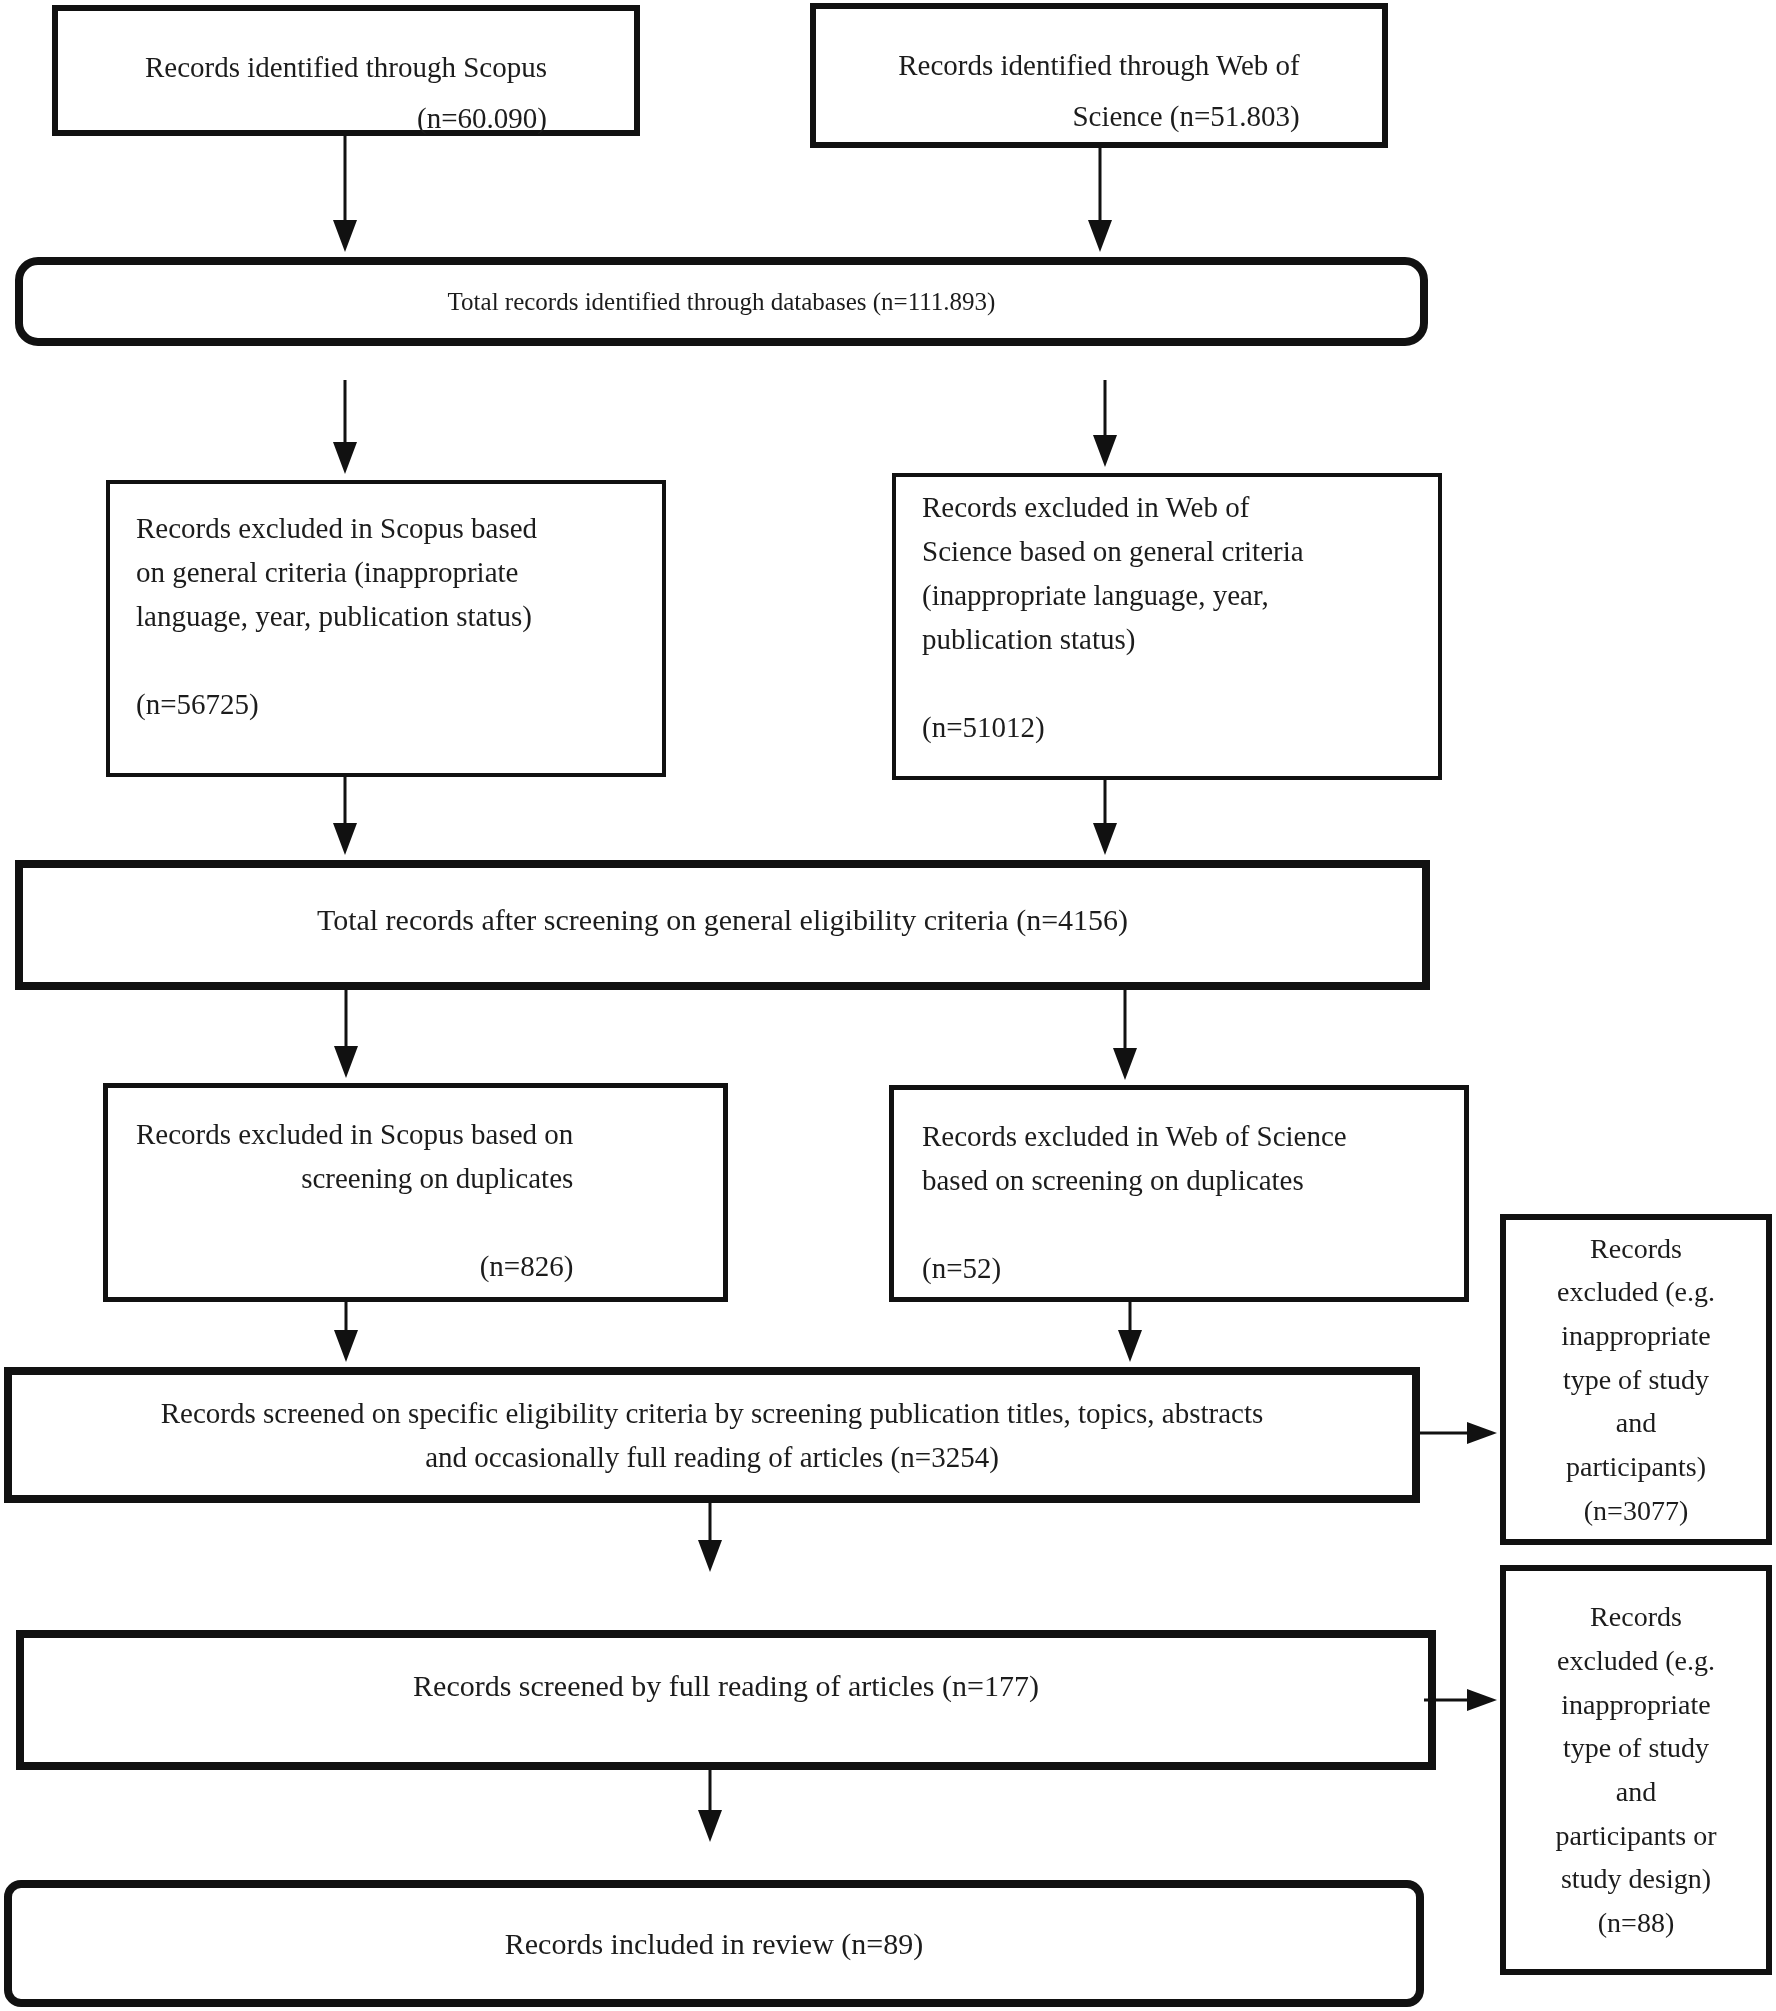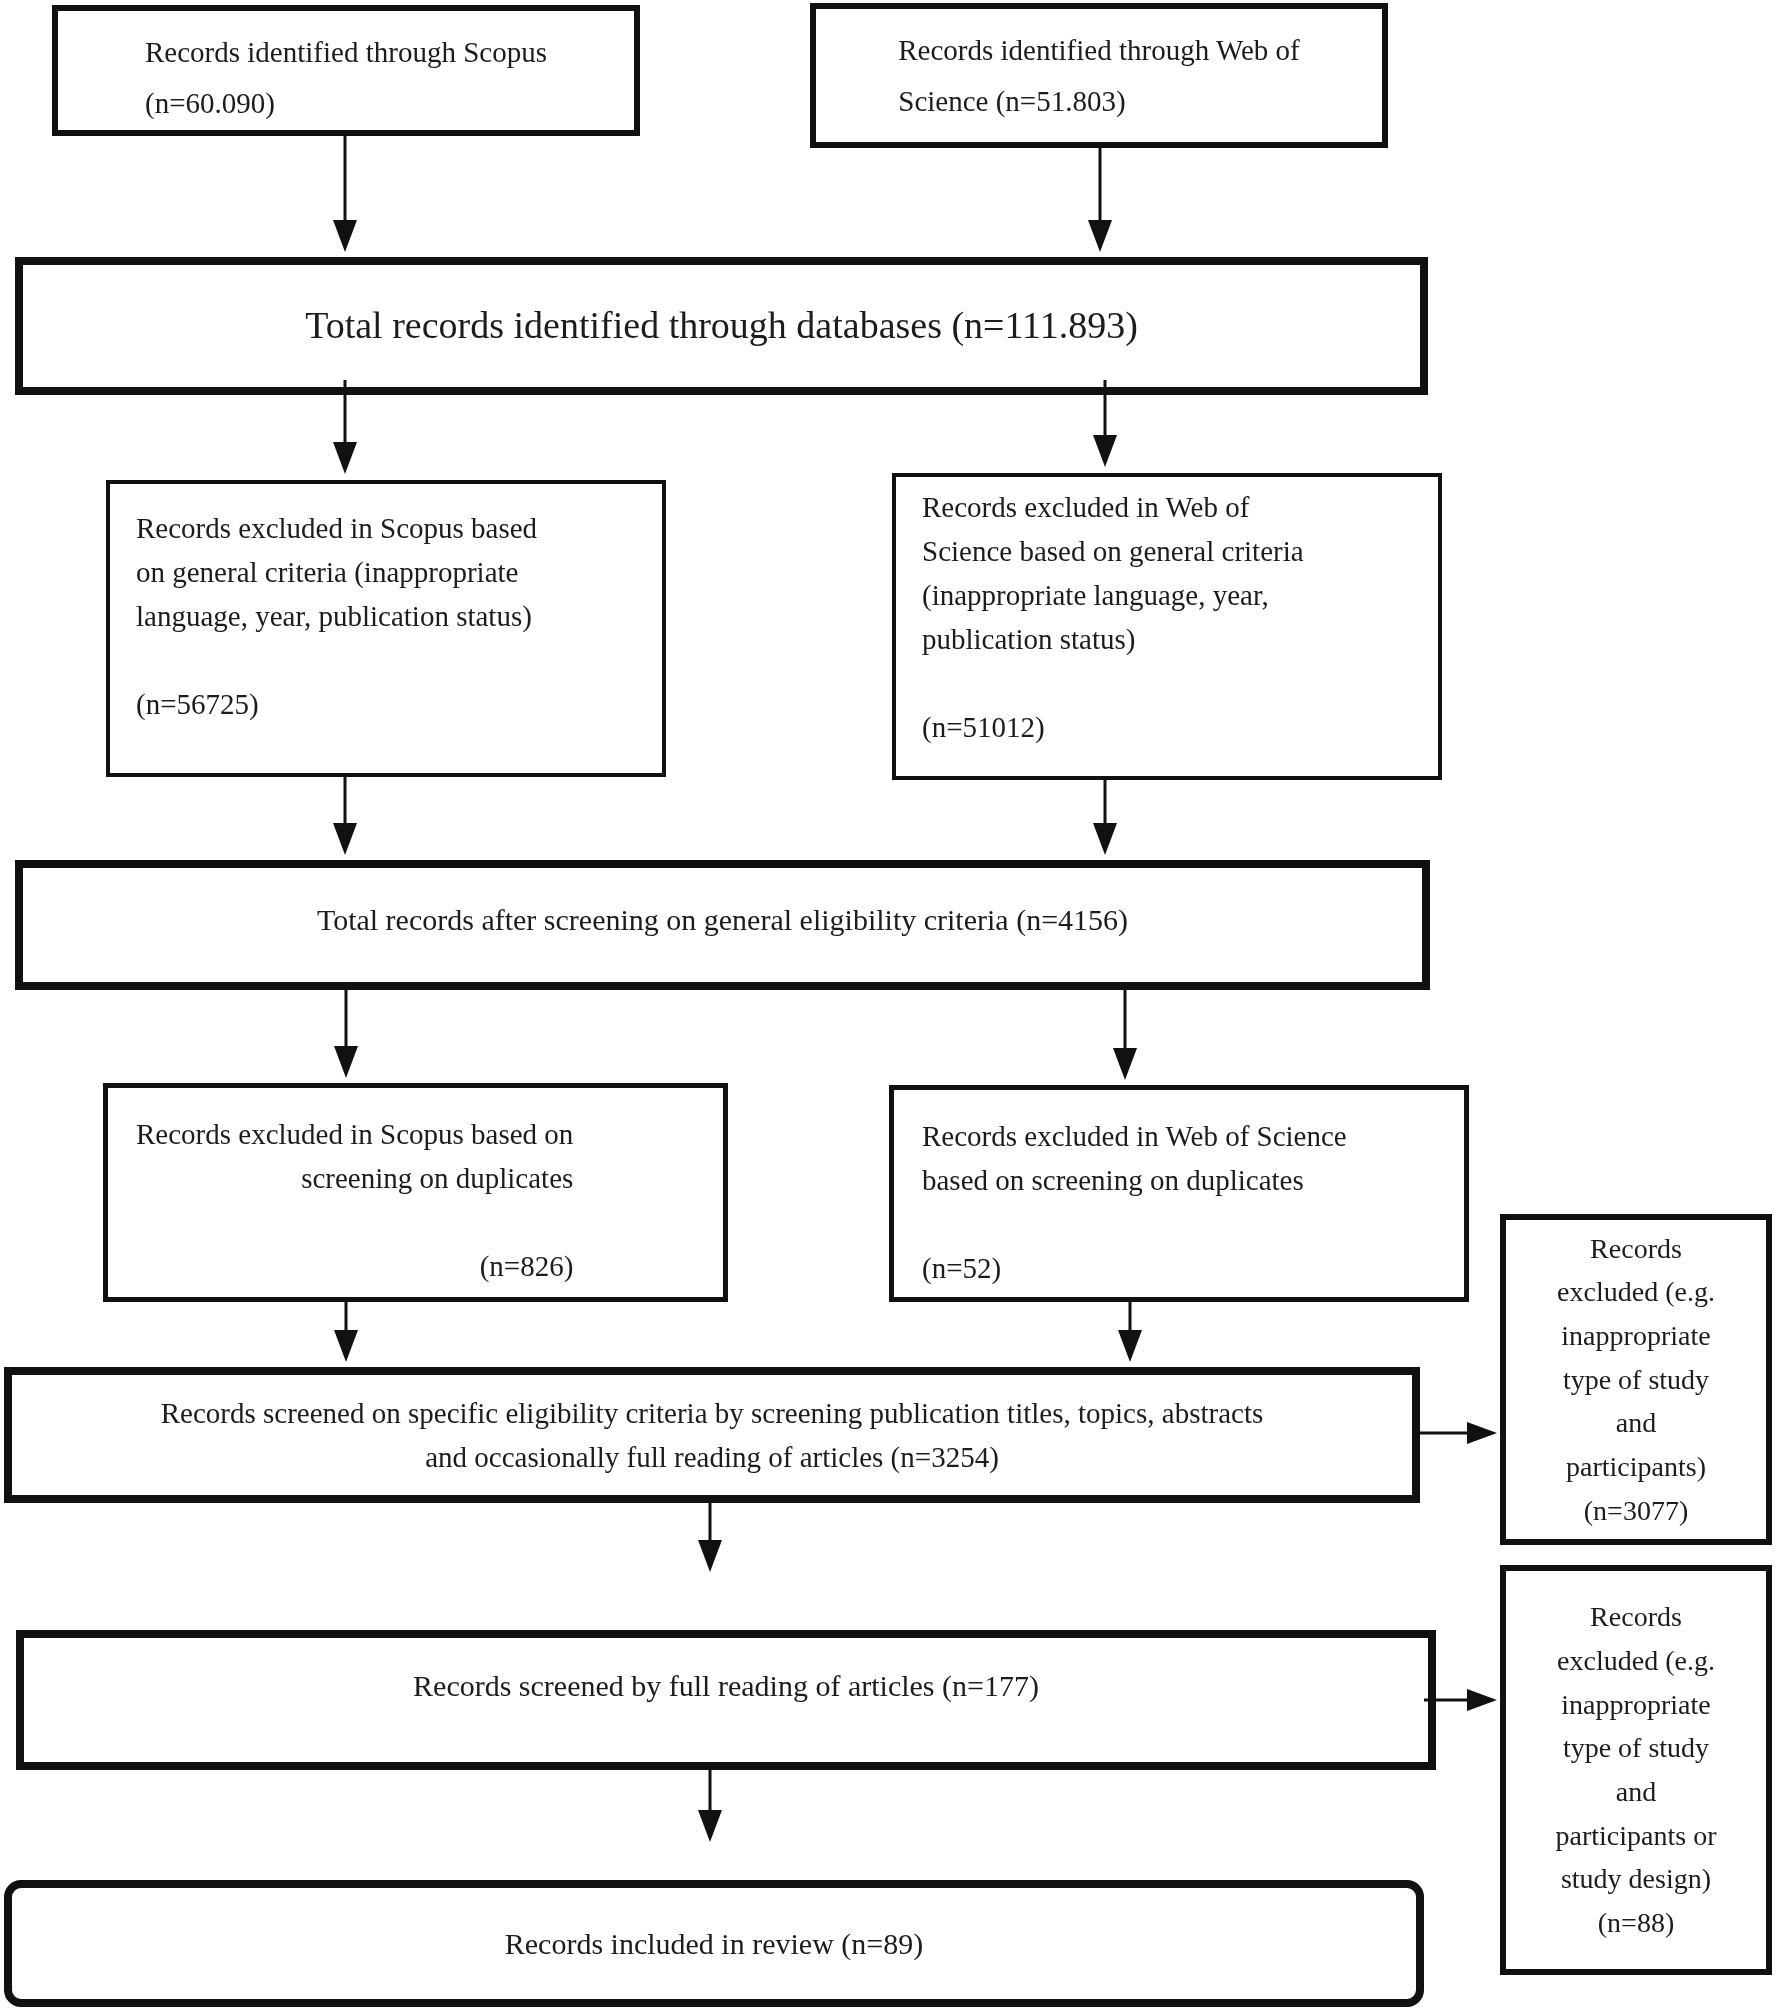--- a/index.html
+++ b/index.html
@@ -16,28 +16,28 @@
   .box {
     position: absolute;
     box-sizing: border-box;
     background: #ffffff;
     border: 4px solid #111111;
     display: flex;
     white-space: pre-line;
     font-size: 29px;
     line-height: 1.52;
   }
-  .top-center { justify-content: center; align-items: flex-start; text-align: left; padding-top: 16px; line-height: 1.75; }
+  .top-center { justify-content: center; align-items: flex-start; text-align: right; padding-top: 31px; line-height: 1.75; }
   .top-left   { justify-content: flex-start; align-items: flex-start; text-align: left; margin-left: 44px; }
   .center     { justify-content: center; align-items: center; text-align: center; }
 
   
   #box-scopus-identified { left: 52px;  top: 5px;    width: 588px;  height: 131px; border-width: 6px; }
   #box-wos-identified    { left: 810px; top: 3px;    width: 578px;  height: 145px; border-width: 6px; }
-  #box-total-identified  { left: 15px;  top: 257px;  width: 1413px; height: 138px; border-width: 8px; font-size: 38px; }
+  #box-total-identified  { left: 15px;  top: 257px;  width: 1413px; height: 89px; border-width: 8px; font-size: 25px; border-radius: 23px; }
   #box-scopus-excl-gen   { left: 62px;  top: 480px;  width: 560px;  height: 297px; border-width: 4px; padding: 22px 26px 0 26px; }
   #box-wos-excl-gen      { left: 848px; top: 473px;  width: 550px;  height: 307px; border-width: 4px; padding: 8px 26px 0 26px; }
   #box-total-screened    { left: 15px;  top: 860px;  width: 1415px; height: 130px; border-width: 8px; font-size: 30px; padding-bottom: 10px; }
   #box-scopus-excl-dup   { left: 59px;  top: 1083px; width: 625px;  height: 219px; border-width: 5px; padding: 24px 28px 0 28px; text-align: right; }
   #box-wos-excl-dup      { left: 845px; top: 1085px; width: 580px;  height: 217px; border-width: 5px; padding: 24px 28px 0 28px; }
   #box-screened-specific { left: 4px;   top: 1367px; width: 1416px; height: 136px; border-width: 8px; }
   #box-excl-participants { left: 1500px; top: 1214px; width: 272px; height: 331px; border-width: 6px; font-size: 28px; line-height: 1.56; padding: 6px; }
   #box-screened-full     { left: 4px;   top: 1630px; width: 1420px; height: 140px; border-width: 8px; font-size: 30px; padding-bottom: 28px; margin-left: 12px; }
   #box-excl-design       { left: 1500px; top: 1565px; width: 272px; height: 410px; border-width: 6px; font-size: 28px; line-height: 1.56; padding: 6px; }
   #box-included          { left: 4px;   top: 1880px; width: 1420px; height: 127px; border-width: 8px; font-size: 30px; border-radius: 17px; }

